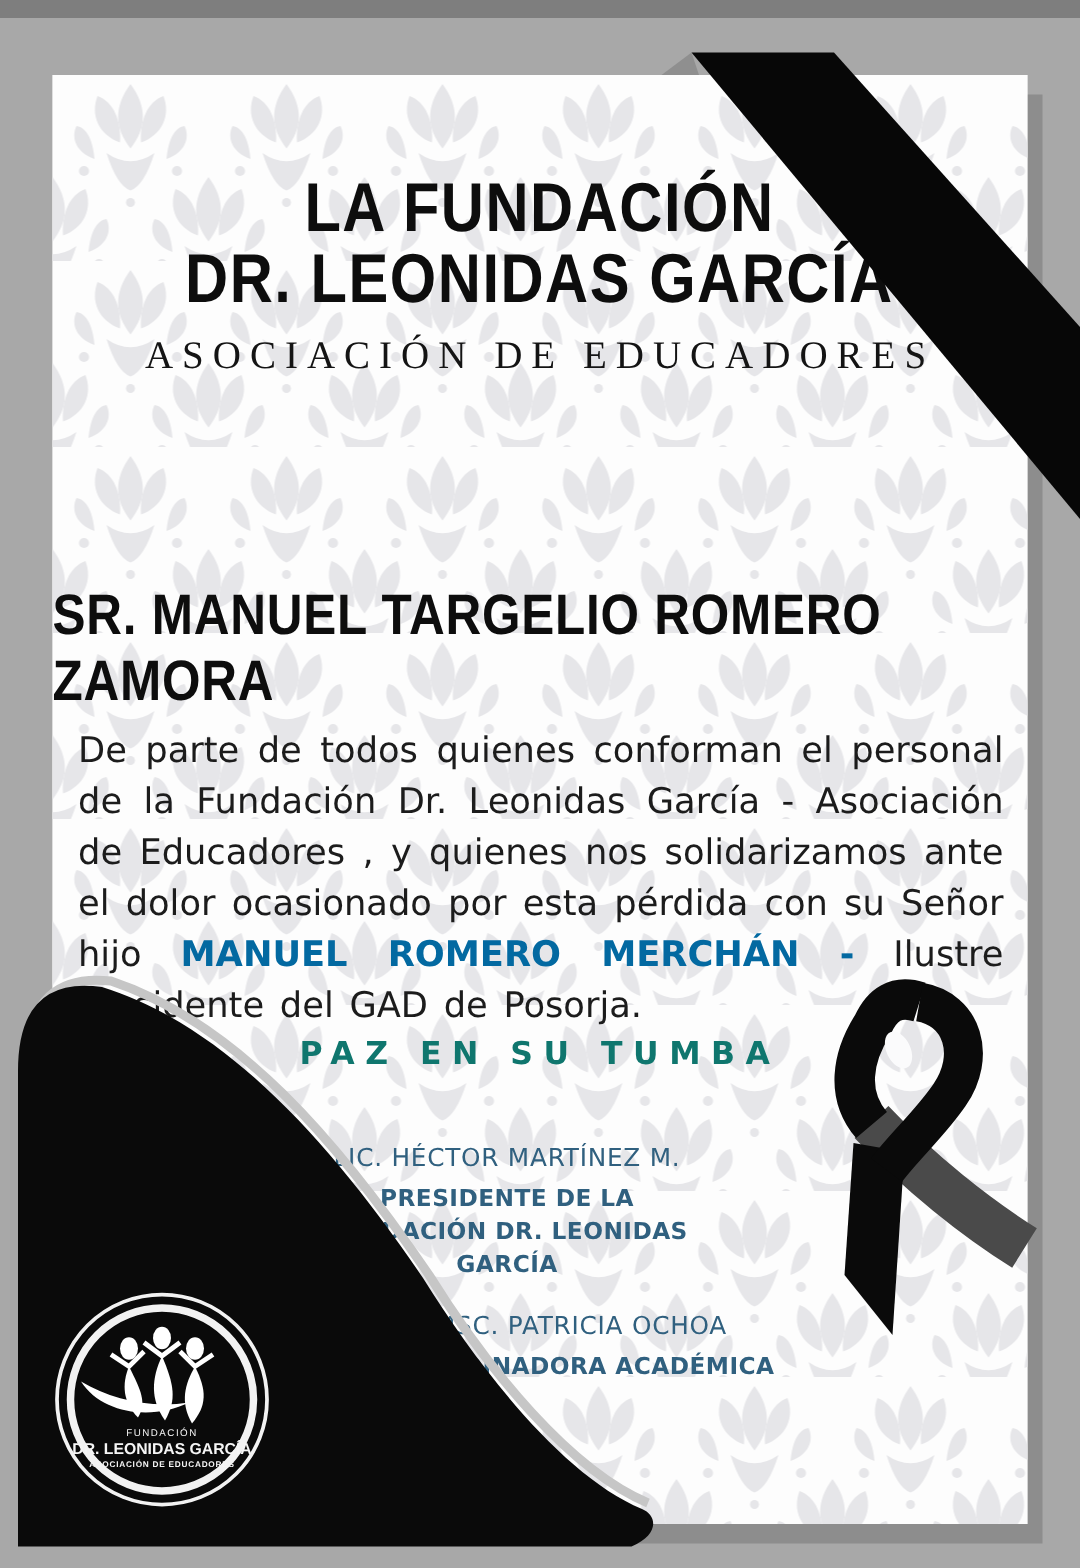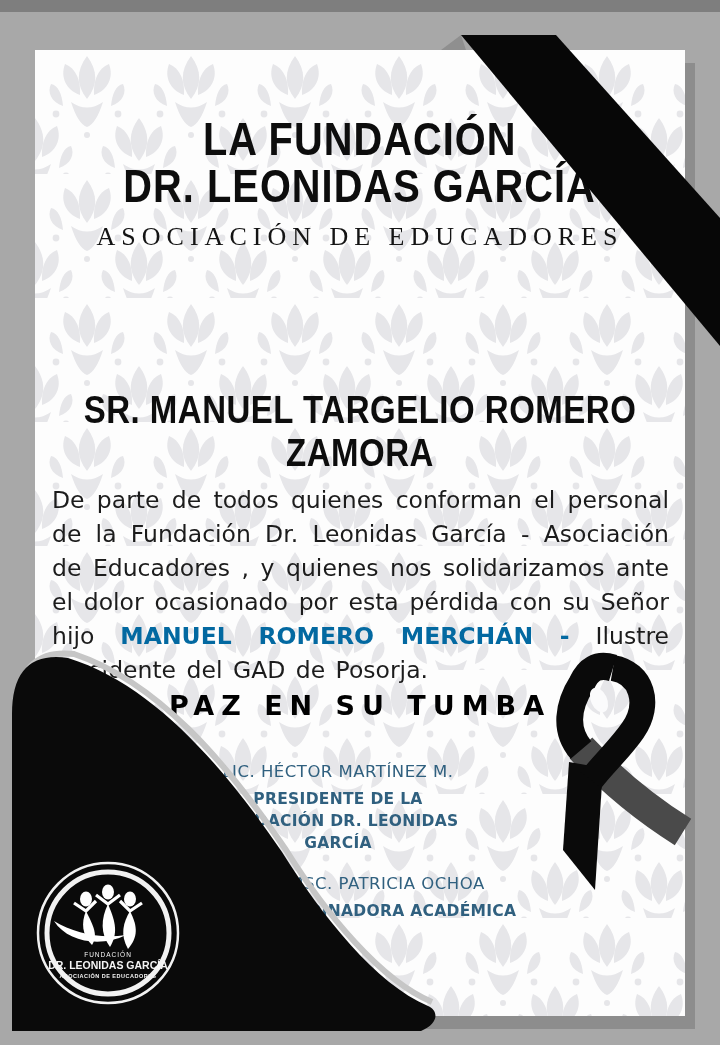--- a/index.html
+++ b/index.html
@@ -31,26 +31,26 @@
   }
   .body-par {
     position:absolute; left:17px; width:617px; text-align:justify;
     font-size:23.5px; color:#1c1c1c; line-height:37px;
     word-spacing:3px;
   }
   .par-intro { top:226px; }
   .par-tribute { top:409px; line-height:34px; }
   .par-tribute strong { font-weight:700; color:#0369a1; }
   .deceased {
-    position:absolute; top:344px; left:0; width:100%; text-align:center;
+    position:absolute; top:344px; left:0; width:100%; text-align:left;
   }
   .deceased span { display:inline-block; font-size:33px; letter-spacing:0.5px; transform:scale(1.0,1.15); }
   .farewell {
     position:absolute; top:640px; left:0; width:100%; text-align:center;
-    font-weight:700; font-size:27px; letter-spacing:7px; color:#000000;
+    font-weight:700; font-size:21px; letter-spacing:7px; color:#0f766e;
     font-family:"DejaVu Sans", sans-serif;
   }
   .sig { position:absolute; text-align:center; color:#30607f; }
   .sig-1 { top:712px; left:163px; width:280px; }
   .sig-2 { top:824px; left:212px; width:280px; }
   .sig-name { font-size:16.5px; letter-spacing:0.5px; margin-bottom:7px; }
   .sig-title { font-size:15.5px; font-weight:700; line-height:22px; letter-spacing:0.3px; }
 
   .overlay { position:absolute; left:0; top:0; pointer-events:none; }
 </style>

